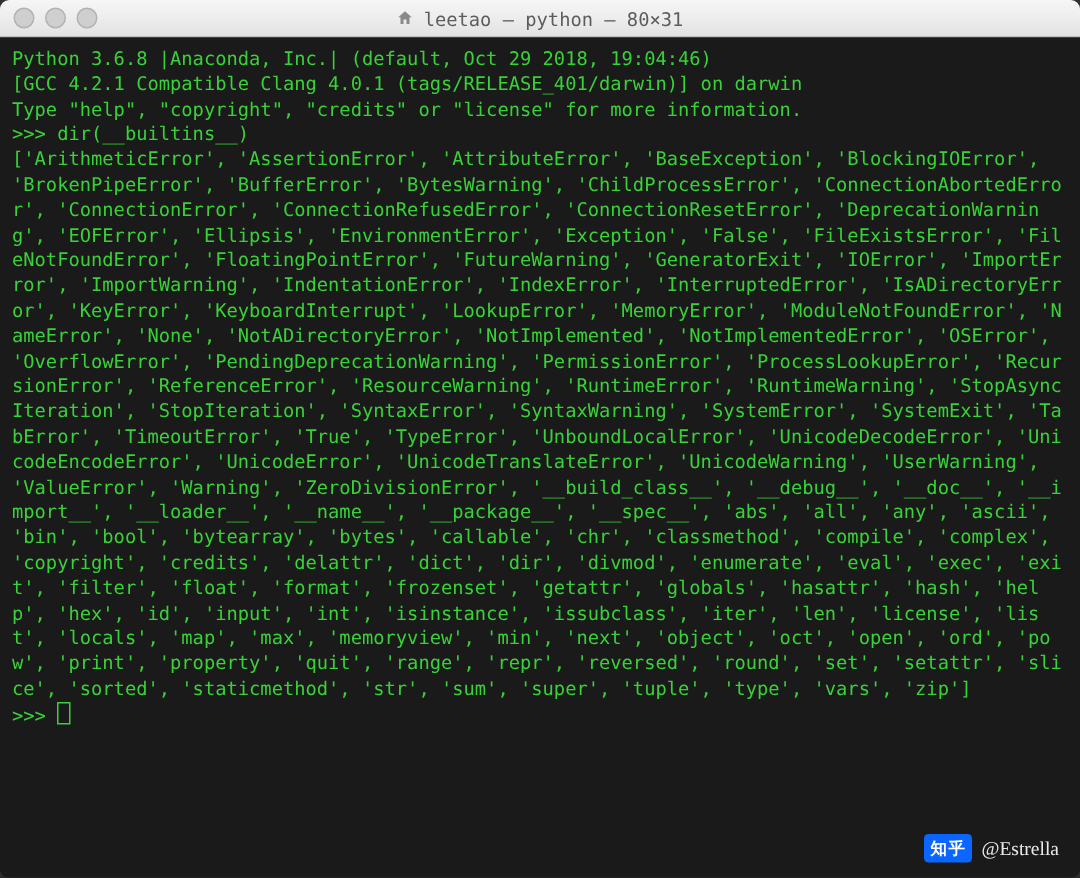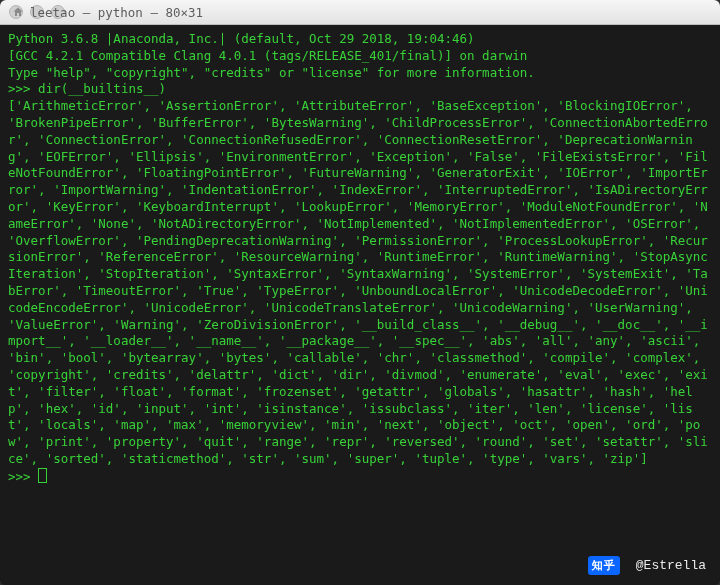--- a/index.html
+++ b/index.html
@@ -4,26 +4,26 @@
 <style>
   html,body{margin:0;padding:0;width:720px;height:585px;font-family:Menlo,Monaco,Consolas,monospace;background:#333;}
   .window{width:720px;height:585px;display:flex;flex-direction:column;border-radius:6px;overflow:hidden;box-shadow:0 2px 8px rgba(0,0,0,.3);background:#1a1a1a;}
   .titlebar{height:24px;background:#e8e8e8;background:linear-gradient(#f6f6f6,#e3e3e3);display:flex;align-items:center;position:relative;border-bottom:1px solid #bdbdbd;}
   .traffic{display:flex;gap:7px;margin-left:9px;}
   .tl{width:12px;height:12px;border-radius:50%;}
   .tl.close{background:#ff5f56;border:1px solid #e0443e;}
   .tl.min{background:#ffbd2e;border:1px solid #dea123;}
   .tl.max{background:#27c93f;border:1px solid #1aab29;}
   .traffic.dim .tl{background:#cfcfcf;border-color:#b3b3b3;}
-  .title-center{position:absolute;left:12px;right:0;display:flex;justify-content:flex-start;align-items:center;gap:6px;font-size:12.5px;color:#5d5d5d;}
+  .title-center{position:absolute;left:0;right:0;display:flex;justify-content:center;align-items:center;gap:6px;font-size:12.5px;color:#5d5d5d;}
   .home-icon svg{width:12px;height:12px;fill:#8a8a8a;display:block;}
   .term{flex:1;background:#1a1a1a;padding:6px 8px 6px 8px;color:#38d238;position:relative;}
   .term pre{margin:0;font-size:12.5px;line-height:16.8px;white-space:pre-wrap;word-break:break-all;font-family:inherit;}
   .cursor{display:inline-block;width:7px;height:13px;border:1px solid #38d238;vertical-align:-2px;}
-  .watermark{position:absolute;right:14px;bottom:10px;display:flex;align-items:center;gap:16px;font-size:13px;color:#eaeaea;font-family:Liberation Mono, monospace;}
+  .watermark{position:absolute;right:14px;bottom:10px;display:flex;align-items:center;gap:6px;font-size:13px;color:#eaeaea;font-family:Liberation Serif, serif;}
   .zhihu-logo{background:#0a66ff;color:#fff;font-weight:700;font-size:11px;padding:2px 4px;border-radius:3px;letter-spacing:1px;}
 </style>
 </head>
 <body>
 
 <div class="window">
   <div class="titlebar">
     <div class="traffic dim">
       <div class="tl close"></div>
       <div class="tl min"></div>
@@ -34,21 +34,21 @@
         <svg viewBox="0 0 24 24">
             <path d="M12 3l9 8h-3v9h-4v-6H10v6H6v-9H3z"></path>
           </svg>
       </span>
       <span>leetao — python — 80×31</span>
     </div>
   </div>
 
   <div class="term">
     <pre><span>Python 3.6.8 |Anaconda, Inc.| (default, Oct 29 2018, 19:04:46)</span>
-<span>[GCC 4.2.1 Compatible Clang 4.0.1 (tags/RELEASE_401/final)] on darwin</span>
+<span>[GCC 4.2.1 Compatible Clang 4.0.1 (tags/RELEASE_401/darwin)] on darwin</span>
 <span>Type "help", "copyright", "credits" or "license" for more information.</span>
 <span>&gt;&gt;&gt; dir(__builtins__)</span>
 <span>['ArithmeticError', 'AssertionError', 'AttributeError', 'BaseException', 'BlockingIOError', 'BrokenPipeError', 'BufferError', 'BytesWarning', 'ChildProcessError', 'ConnectionAbortedError', 'ConnectionError', 'ConnectionRefusedError', 'ConnectionResetError', 'DeprecationWarning', 'EOFError', 'Ellipsis', 'EnvironmentError', 'Exception', 'False', 'FileExistsError', 'FileNotFoundError', 'FloatingPointError', 'FutureWarning', 'GeneratorExit', 'IOError', 'ImportError', 'ImportWarning', 'IndentationError', 'IndexError', 'InterruptedError', 'IsADirectoryError', 'KeyError', 'KeyboardInterrupt', 'LookupError', 'MemoryError', 'ModuleNotFoundError', 'NameError', 'None', 'NotADirectoryError', 'NotImplemented', 'NotImplementedError', 'OSError', 'OverflowError', 'PendingDeprecationWarning', 'PermissionError', 'ProcessLookupError', 'RecursionError', 'ReferenceError', 'ResourceWarning', 'RuntimeError', 'RuntimeWarning', 'StopAsyncIteration', 'StopIteration', 'SyntaxError', 'SyntaxWarning', 'SystemError', 'SystemExit', 'TabError', 'TimeoutError', 'True', 'TypeError', 'UnboundLocalError', 'UnicodeDecodeError', 'UnicodeEncodeError', 'UnicodeError', 'UnicodeTranslateError', 'UnicodeWarning', 'UserWarning', 'ValueError', 'Warning', 'ZeroDivisionError', '__build_class__', '__debug__', '__doc__', '__import__', '__loader__', '__name__', '__package__', '__spec__', 'abs', 'all', 'any', 'ascii', 'bin', 'bool', 'bytearray', 'bytes', 'callable', 'chr', 'classmethod', 'compile', 'complex', 'copyright', 'credits', 'delattr', 'dict', 'dir', 'divmod', 'enumerate', 'eval', 'exec', 'exit', 'filter', 'float', 'format', 'frozenset', 'getattr', 'globals', 'hasattr', 'hash', 'help', 'hex', 'id', 'input', 'int', 'isinstance', 'issubclass', 'iter', 'len', 'license', 'list', 'locals', 'map', 'max', 'memoryview', 'min', 'next', 'object', 'oct', 'open', 'ord', 'pow', 'print', 'property', 'quit', 'range', 'repr', 'reversed', 'round', 'set', 'setattr', 'slice', 'sorted', 'staticmethod', 'str', 'sum', 'super', 'tuple', 'type', 'vars', 'zip']</span>
 <span>&gt;&gt;&gt; </span><span class="cursor"></span></pre>
 
     <div class="watermark">
       <span class="zhihu-logo">知乎</span>
       <span>@Estrella</span>
     </div>
   </div>

